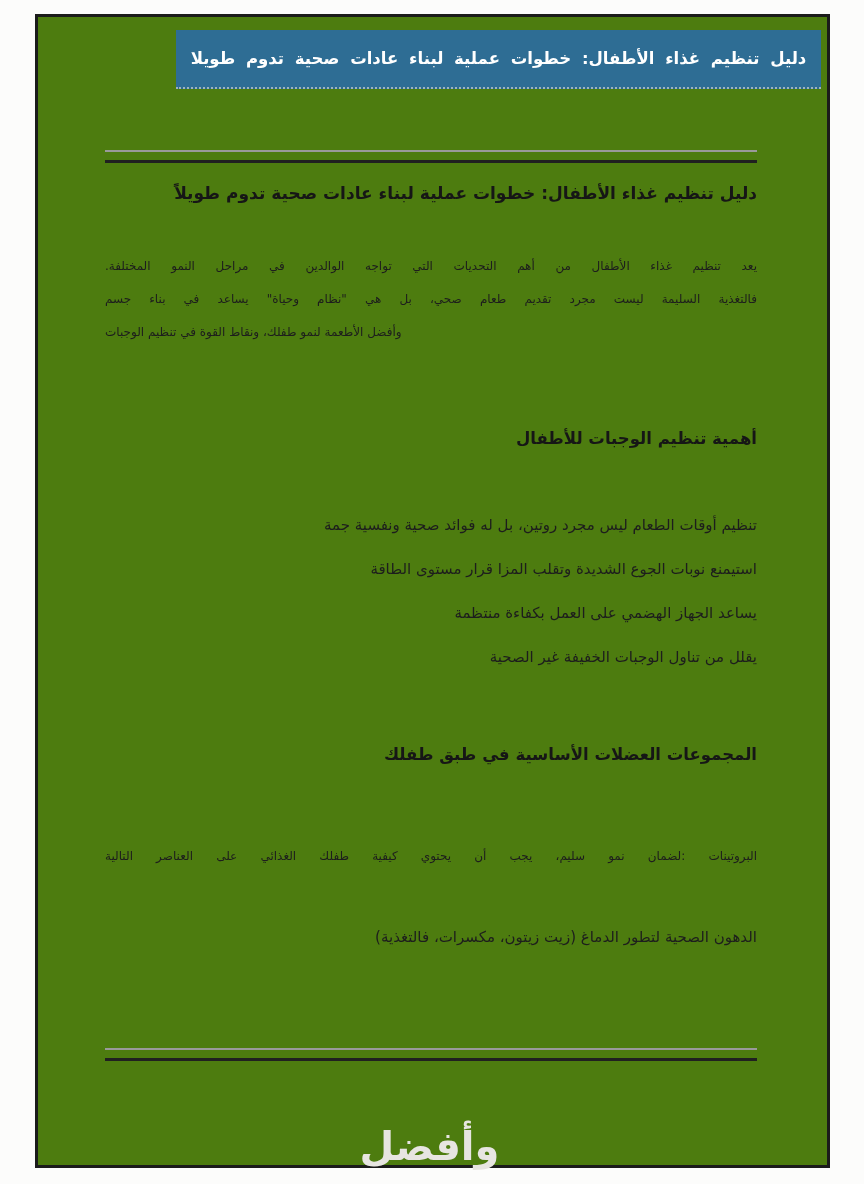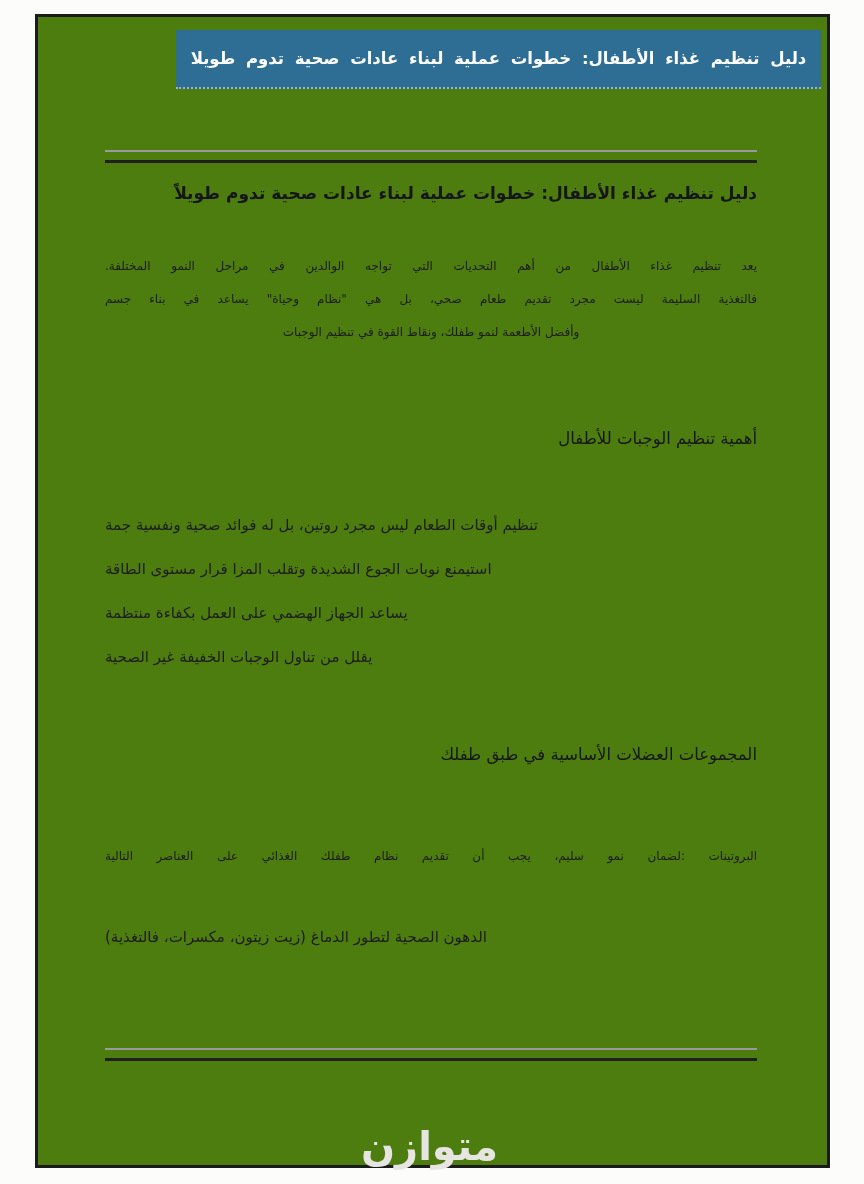--- a/index.html
+++ b/index.html
@@ -38,34 +38,34 @@
   .divider.bottom { top:1031px; }
 
   .article-title {
     position:absolute; top:166px; left:0; right:0; margin:0;
     direction:rtl; text-align:right;
     font-size:17px; font-weight:bold; color:#161616;
   }
   .para { position:absolute; left:0; width:100%; direction:rtl; font-size:12px; }
   .para .line { line-height:33px; }
   .line.fill   { text-align:justify; text-align-last:justify; }
-  .line.center { text-align:center; }
+  .line.center { text-align:left; }
 
   .intro { top:233px; }
 
   .section-heading {
     position:absolute; left:0; right:0; margin:0;
     direction:rtl; text-align:right;
-    font-size:16.5px; font-weight:normal; color:#161616;
+    font-size:16.5px; font-weight:bold; color:#161616;
   }
   .heading-importance  { top:412px; }
   .heading-food-groups { top:728px; }
 
   .list { position:absolute; left:0; width:100%; direction:rtl; font-size:15px; }
-  .list .list-line { line-height:44px; text-align:left; }
+  .list .list-line { line-height:44px; text-align:right; }
   .list-importance { top:486px; }
   .lead-proteins   { top:819px; }
   .lead-proteins .line { line-height:40px; }
   .list-food       { top:898px; }
 
   .watermark {
     position:absolute; top:1106px; left:0; width:783px;
     text-align:center;
     font-size:40px; font-weight:bold;
     color:#e7e5e1; letter-spacing:1px;
@@ -101,29 +101,29 @@
     <div class="list list-importance">
       <div class="list-line">تنظيم أوقات الطعام ليس مجرد روتين، بل له فوائد صحية ونفسية جمة</div>
       <div class="list-line">استيمنع نوبات الجوع الشديدة وتقلب المزا قرار مستوى الطاقة</div>
       <div class="list-line">يساعد الجهاز الهضمي على العمل بكفاءة منتظمة</div>
       <div class="list-line">يقلل من تناول الوجبات الخفيفة غير الصحية</div>
     </div>
 
     <h2 class="section-heading heading-food-groups">المجموعات العضلات الأساسية في طبق طفلك</h2>
 
     <div class="para lead-proteins">
-      <div class="line fill">البروتينات :لضمان نمو سليم، يجب أن تقديم نظام طفلك الغذائي على العناصر التالية</div>
+      <div class="line fill">البروتينات :لضمان نمو سليم، يجب أن يحتوي كيفية طفلك الغذائي على العناصر التالية</div>
     </div>
 
     <div class="list list-food">
       <div class="list-line">الدهون الصحية لتطور الدماغ (زيت زيتون، مكسرات، فالتغذية)</div>
     </div>
 
     <div class="divider bottom">
       <div class="rule-gray"></div>
       <div class="rule-black"></div>
     </div>
 
   </div>
 
-  <div class="watermark">متوازن</div>
+  <div class="watermark">وأفضل</div>
 
 </div>
 
 </body></html>

